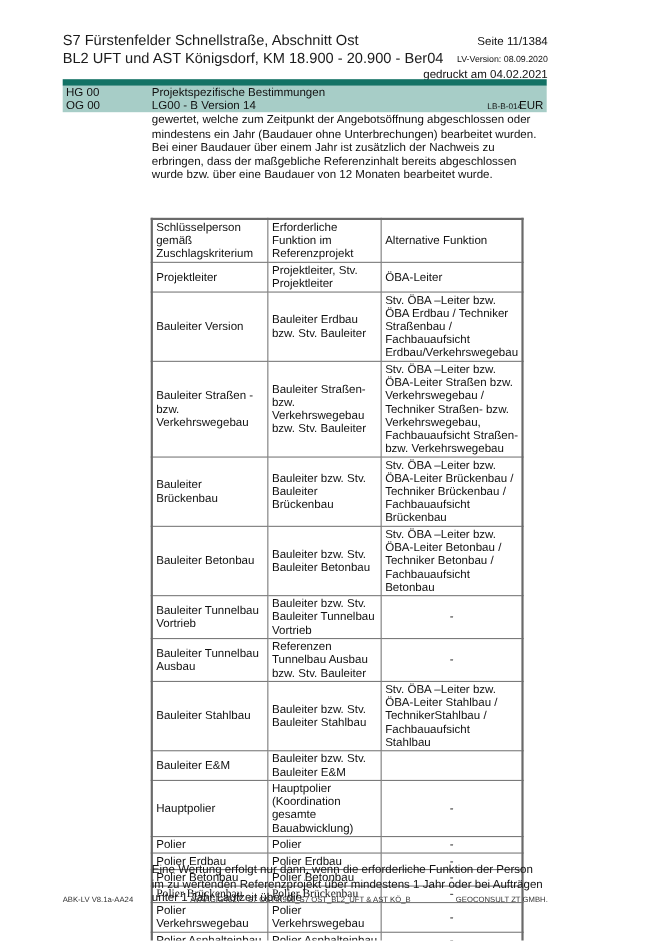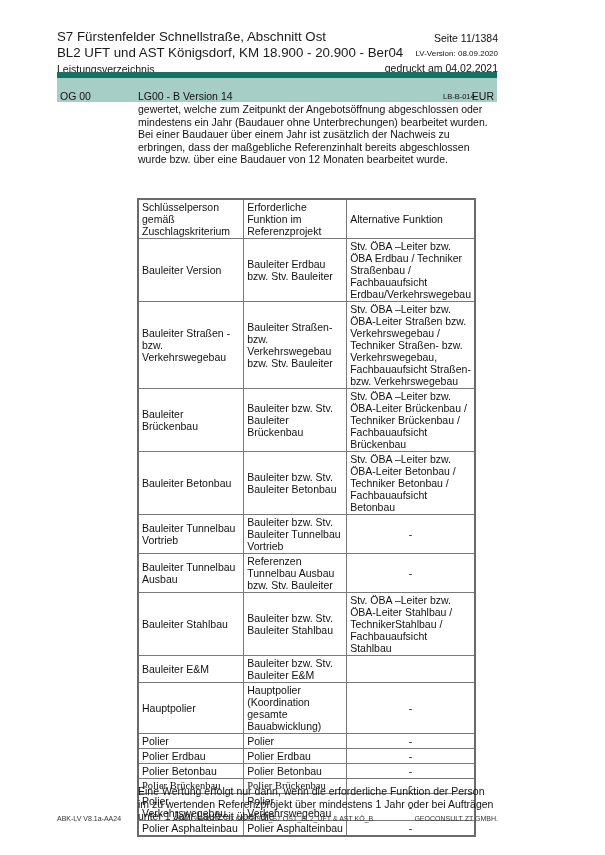--- a/index.html
+++ b/index.html
@@ -42,49 +42,57 @@
   .foot-l { left: 57px; }
   .foot-c { left: 173px; }
   .foot-r { right: 107px; }
 </style>
 </head>
 <body>
 
 <div class="hdr-left">
   <div class="hdr-title1">S7 Fürstenfelder Schnellstraße, Abschnitt Ost</div>
   <div class="hdr-title2">BL2 UFT und AST Königsdorf, KM 18.900 - 20.900 - Ber04</div>
-  <div class="hdr-sub">Leistungsverzeichnis</div>
 </div>
 <div class="hdr-right">
   <div class="hdr-page">Seite 11/1384</div>
   <div class="hdr-version">LV-Version: 08.09.2020</div>
   <div class="hdr-printed">gedruckt am   04.02.2021</div>
 </div>
 
 <div class="band-dark"></div>
 <div class="band">
+  <div class="band-row r1">
+    <span class="band-code">HG 00</span>
+    <span class="band-text">Projektspezifische Bestimmungen</span>
+  </div>
   <div class="band-row r2">
     <span class="band-code">OG 00</span>
     <span class="band-text">LG00 - B Version 14</span>
     <span class="band-ref">LB-B-014</span>
     <span class="band-cur">EUR</span>
   </div>
 </div>
 
 <div class="body">
   <p>gewertet, welche zum Zeitpunkt der Angebotsöffnung abgeschlossen oder mindestens ein Jahr (Baudauer ohne Unterbrechungen) bearbeitet wurden. Bei einer Baudauer über einem Jahr ist zusätzlich der Nachweis zu erbringen, dass der maßgebliche Referenzinhalt bereits abgeschlossen wurde bzw. über eine Baudauer von 12 Monaten bearbeitet wurde.</p>
 </div>
 
 <table class="matrix">
   <tbody id="matrix-body">
     <tr style="height:38px;">
       <td class="c1">Schlüsselperson gemäß Zuschlagskriterium</td>
       <td class="c2">Erforderliche Funktion im Referenzprojekt</td>
       <td class="c3">Alternative Funktion</td>
     </tr>
+  <tr style="height: 24px;">
+        <td class="c1">Projektleiter</td>
+        <td class="c2">Projektleiter, Stv. Projektleiter</td>
+        <td class="c3">ÖBA-Leiter</td>
+      </tr>
       <tr style="height: 34px;">
         <td class="c1">Bauleiter Version</td>
         <td class="c2">Bauleiter Erdbau bzw. Stv. Bauleiter</td>
         <td class="c3">Stv. ÖBA –Leiter bzw. ÖBA Erdbau / Techniker Straßenbau / Fachbauaufsicht Erdbau/Verkehrswegebau</td>
       </tr>
       <tr style="height: 68px;">
         <td class="c1">Bauleiter Straßen - bzw. Verkehrswegebau</td>
         <td class="c2">Bauleiter Straßen- bzw. Verkehrswegebau bzw. Stv. Bauleiter</td>
         <td class="c3">Stv. ÖBA –Leiter bzw. ÖBA-Leiter Straßen bzw. Verkehrswegebau / Techniker Straßen- bzw. Verkehrswegebau, Fachbauaufsicht Straßen- bzw. Verkehrswegebau</td>
       </tr>

